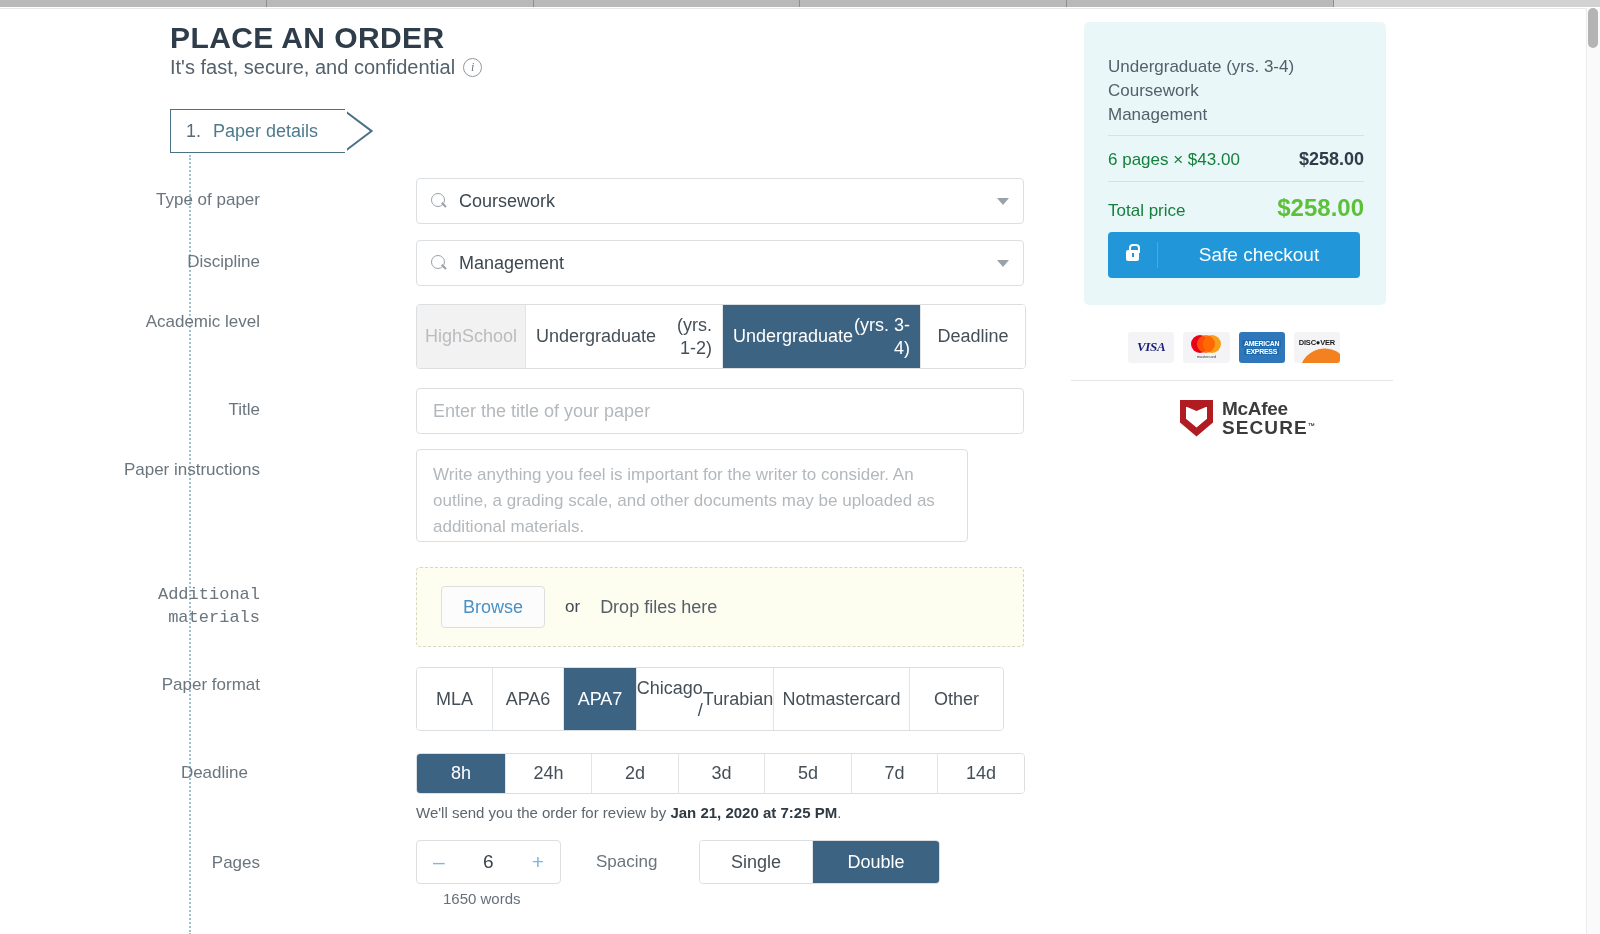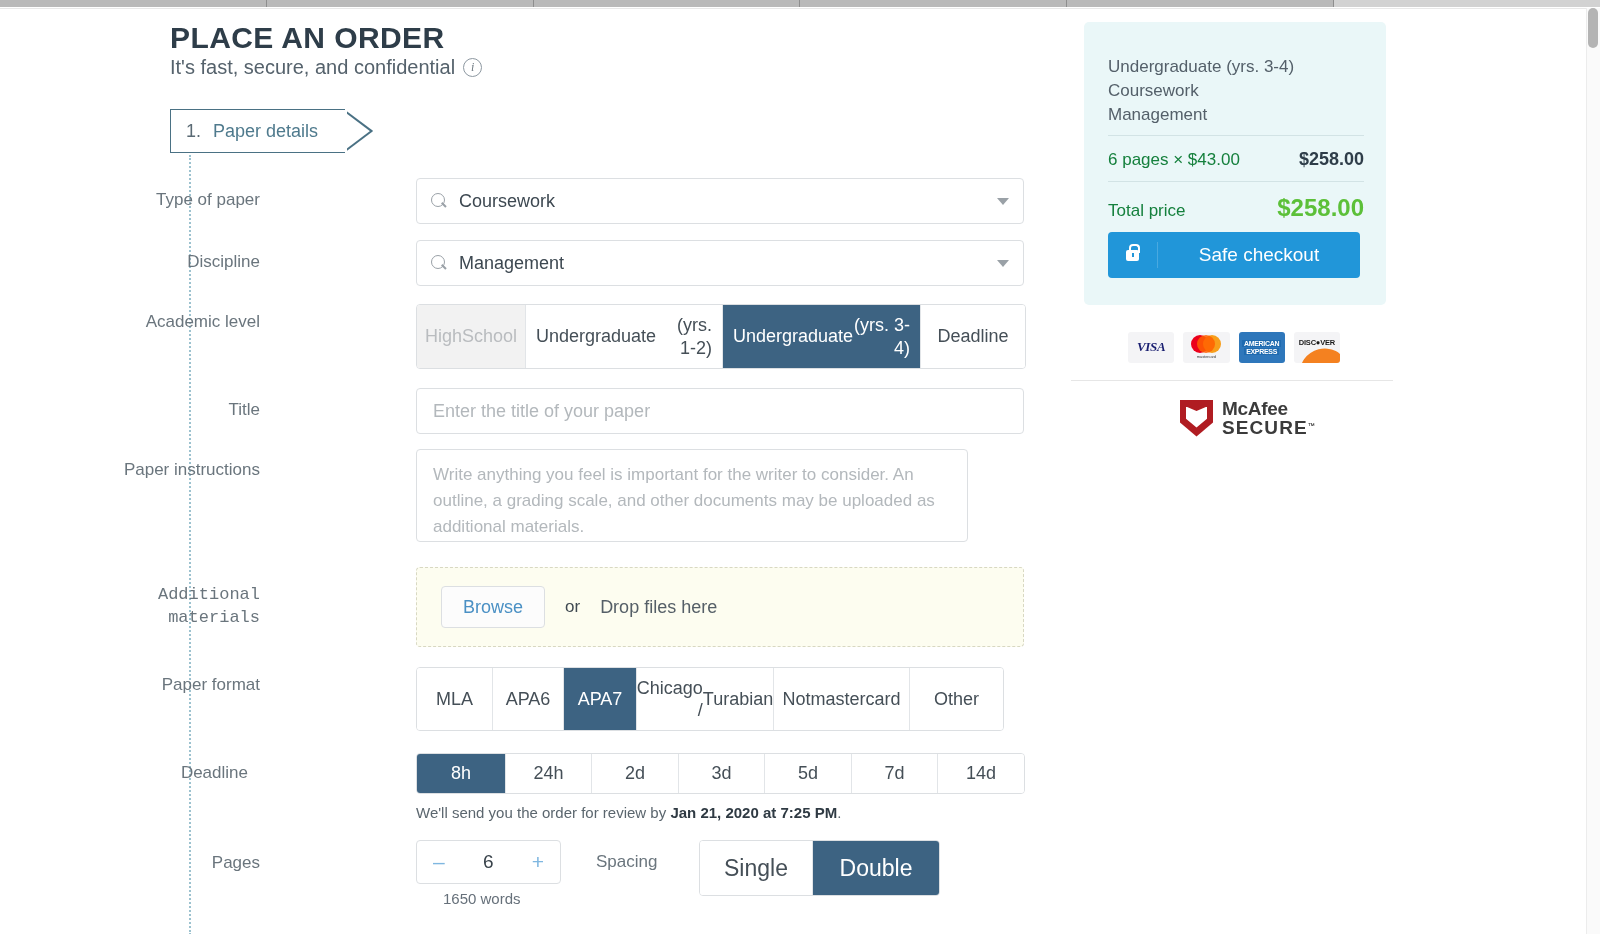--- a/index.html
+++ b/index.html
@@ -408,21 +408,21 @@
     </div>
 
     <div class="lbl" style="left:20px; top:843px;">Pages</div>
     <div class="stepper" style="top:831px;">
       <span class="stp-btn">–</span>
       <span class="stp-val">6</span>
       <span class="stp-btn">+</span>
     </div>
     <div class="words" style="top:881px;">1650 words</div>
     <div class="spacing-lbl" style="top:843px;">Spacing</div>
-    <div class="seg" id="seg-spacing" style="left:699px; top:831px; height:56px; font-size:23px;">
+    <div class="seg" id="seg-spacing" style="left:699px; top:831px; height:44px; font-size:18px;">
         <div class="seg-item" style="width: 113px;">
           <span>Single</span>
         </div>
         <div class="seg-item active" style="width: 126px;">
           <span>Double</span>
         </div>
       </div>
 
   </div>
 

